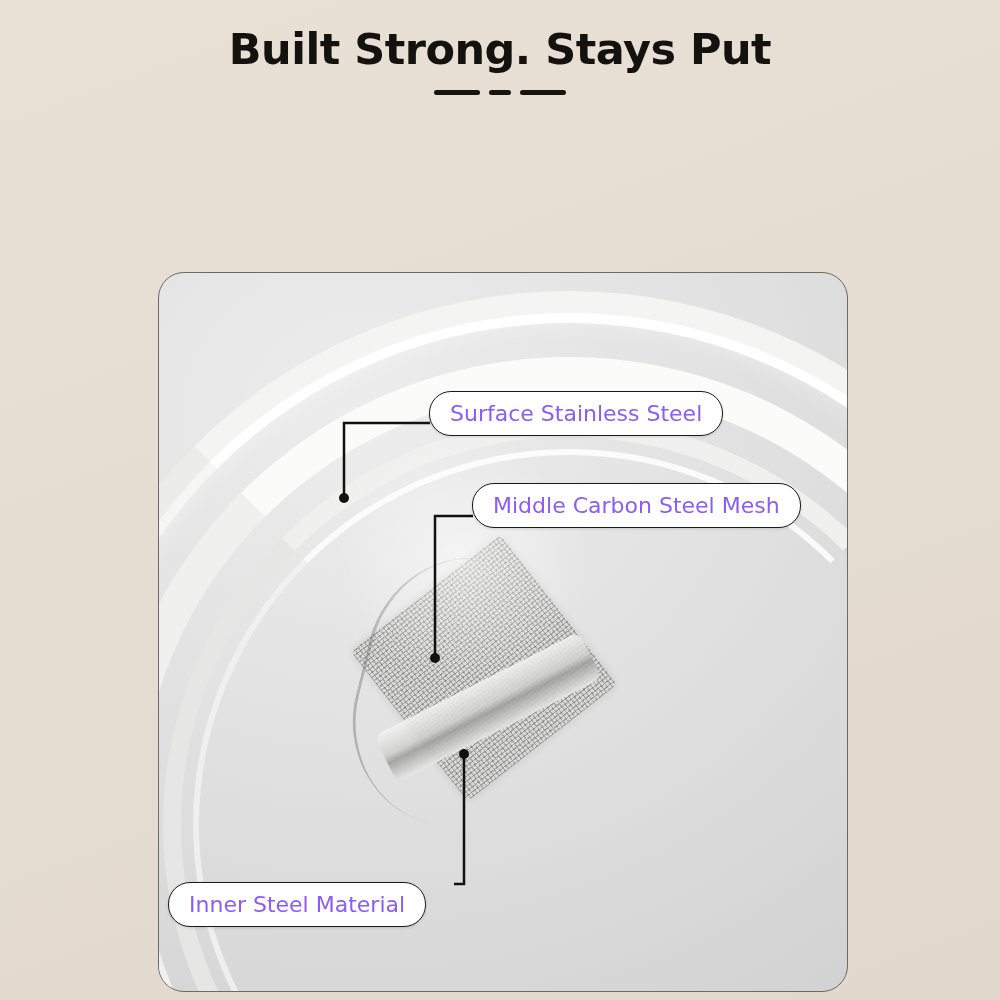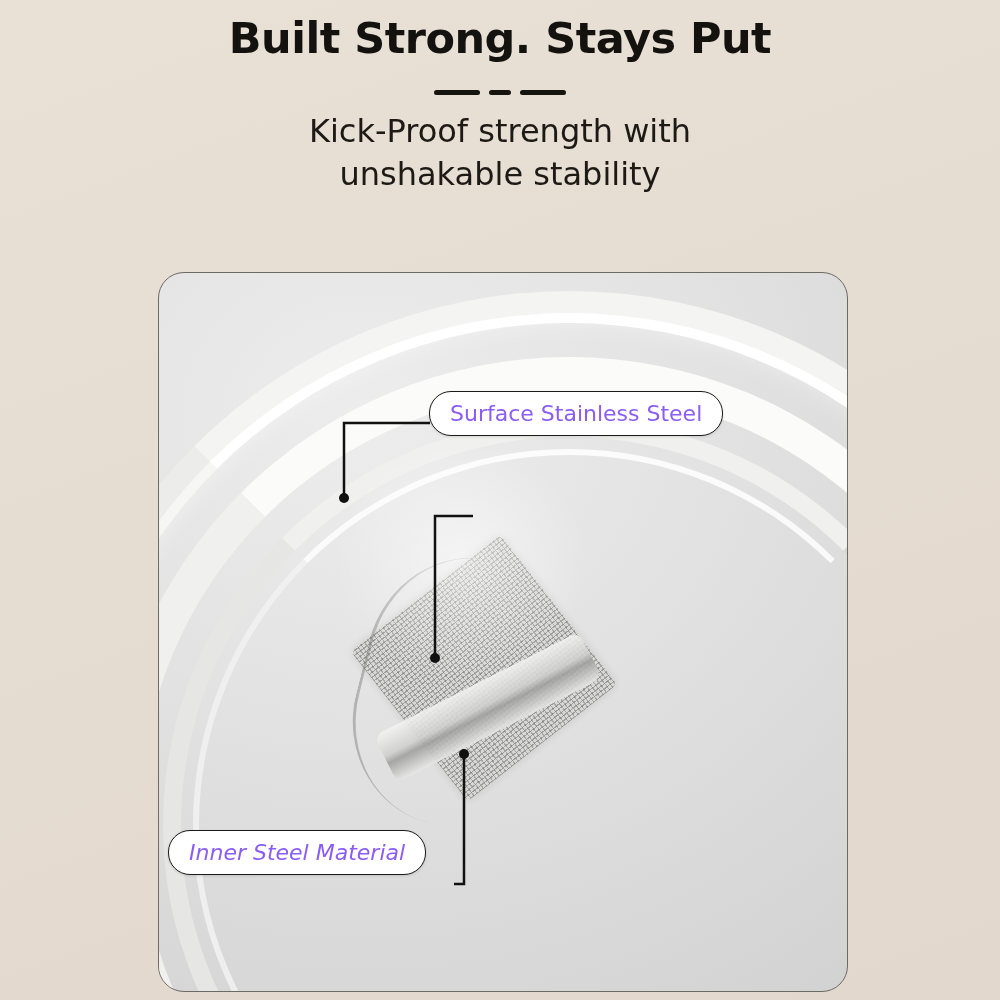--- a/index.html
+++ b/index.html
@@ -17,21 +17,21 @@
   .page {
     position: relative;
     width: 1000px;
     height: 1000px;
     background: linear-gradient(160deg, #e9e0d6 0%, #e5dcd2 45%, #e2d8cd 100%);
   }
 
   
   .headline {
     position: absolute;
-    top: 13px;
+    top: 24px;
     left: 0;
     width: 1000px;
     text-align: center;
     font-size: 43px;
     font-weight: bold;
     letter-spacing: -0.5px;
     color: #14120f;
     font-family: "DejaVu Sans", sans-serif;
   }
   .divider {
@@ -196,44 +196,40 @@
     border-radius: 22px;
     padding: 9px 20px;
     font-size: 22px;
     color: #8b5cf6;
     white-space: nowrap;
     font-family: "DejaVu Sans", sans-serif;
     box-shadow: 0 1px 3px rgba(0,0,0,.12);
   }
   .callout-1 { left: 429px; top: 391px; }
   .callout-2 { left: 472px; top: 483px; }
-  .callout-3 { left: 168px; top: 830px; font-style: italic; }
+  .callout-3 { left: 168px; top: 882px; }
 
   .leader {
     position: absolute;
     pointer-events: none;
   }
 </style>
 </head>
 <body>
 
 <div class="page">
 
   <div class="headline">Built Strong. Stays Put</div>
 
   <div class="divider">
     <span class="seg long"></span>
     <span class="seg short"></span>
     <span class="seg long"></span>
   </div>
 
-  <div class="subline">
-    <div>Kick-Proof strength with</div>
-    <div>unshakable stability</div>
-  </div>
 
   <div class="card">
 
     <div class="ring ring-outer"></div>
     <div class="ring ring-outer2"></div>
     <div class="ring ring-mid"></div>
     <div class="ring ring-inner"></div>
     <div class="ring ring-inner2"></div>
 
     <div class="mesh"></div>
@@ -249,15 +245,16 @@
 
       <path d="M314,243 L276,243 L276,383" fill="none" stroke="#111" stroke-width="2.5"></path>
       <circle cx="276" cy="385" r="5" fill="#111"></circle>
 
       <path d="M295,611 L305,611 L305,483" fill="none" stroke="#111" stroke-width="2.5"></path>
       <circle cx="305" cy="481" r="5" fill="#111"></circle>
     </svg>
   </div>
 
   <div class="callout callout-1">Surface Stainless Steel</div>
+  <div class="callout callout-2">Middle Carbon Steel Mesh</div>
   <div class="callout callout-3">Inner Steel Material</div>
 
 </div>
 
 </body></html>

